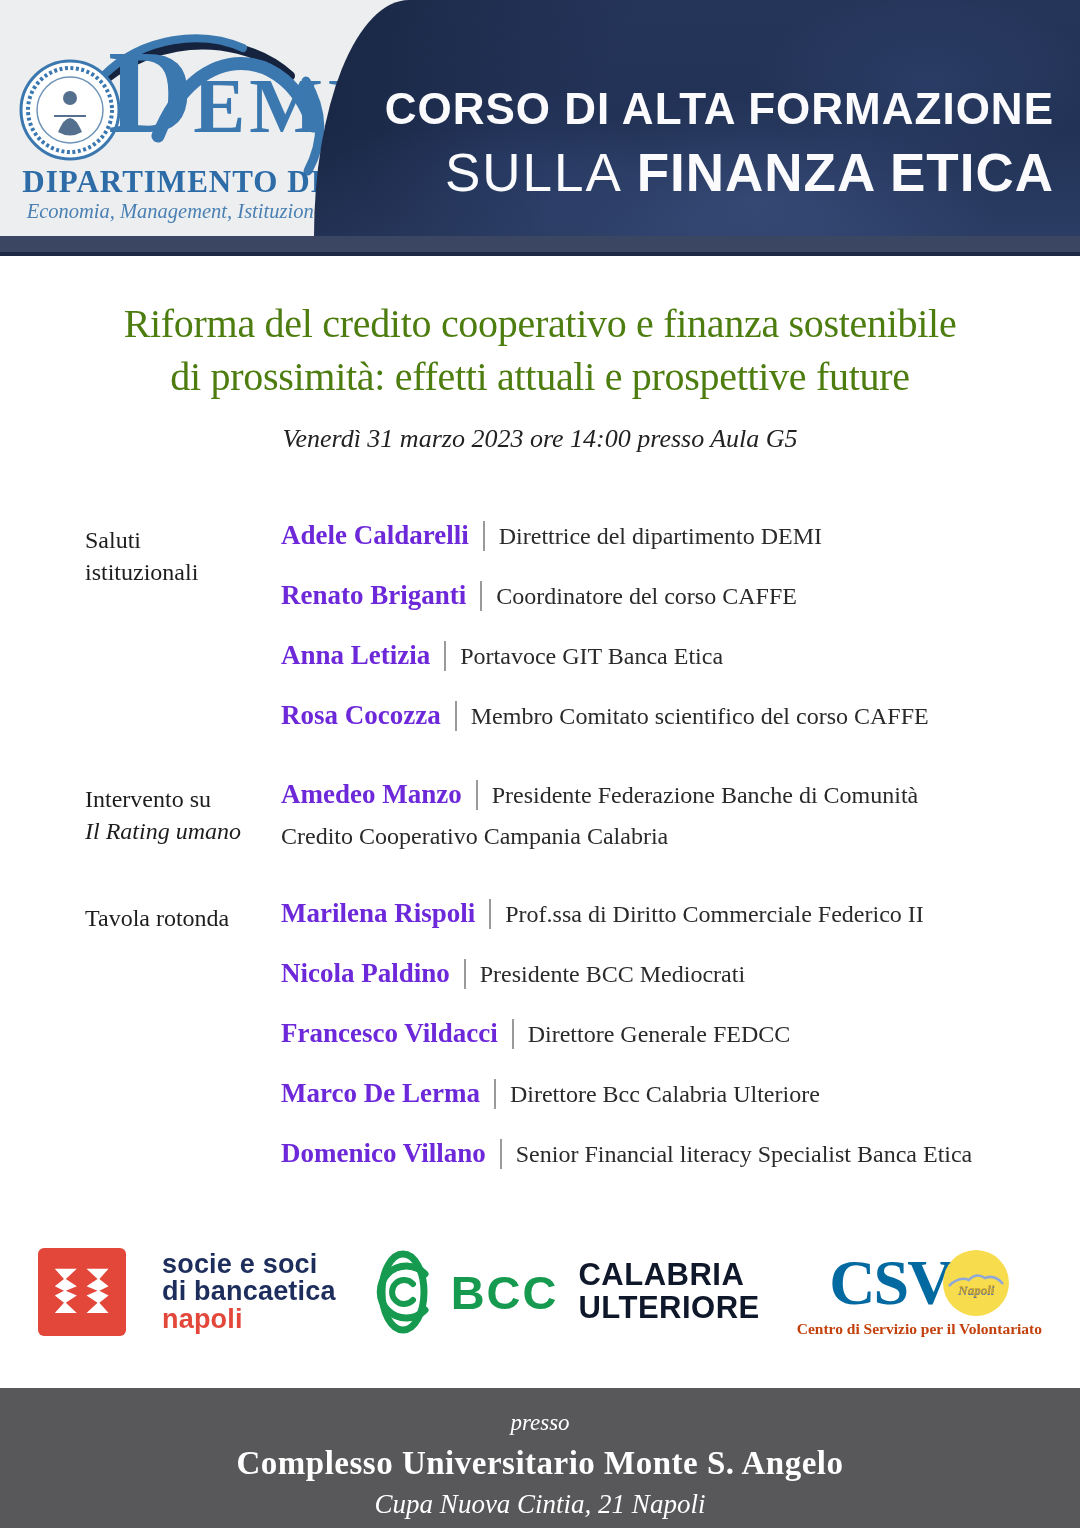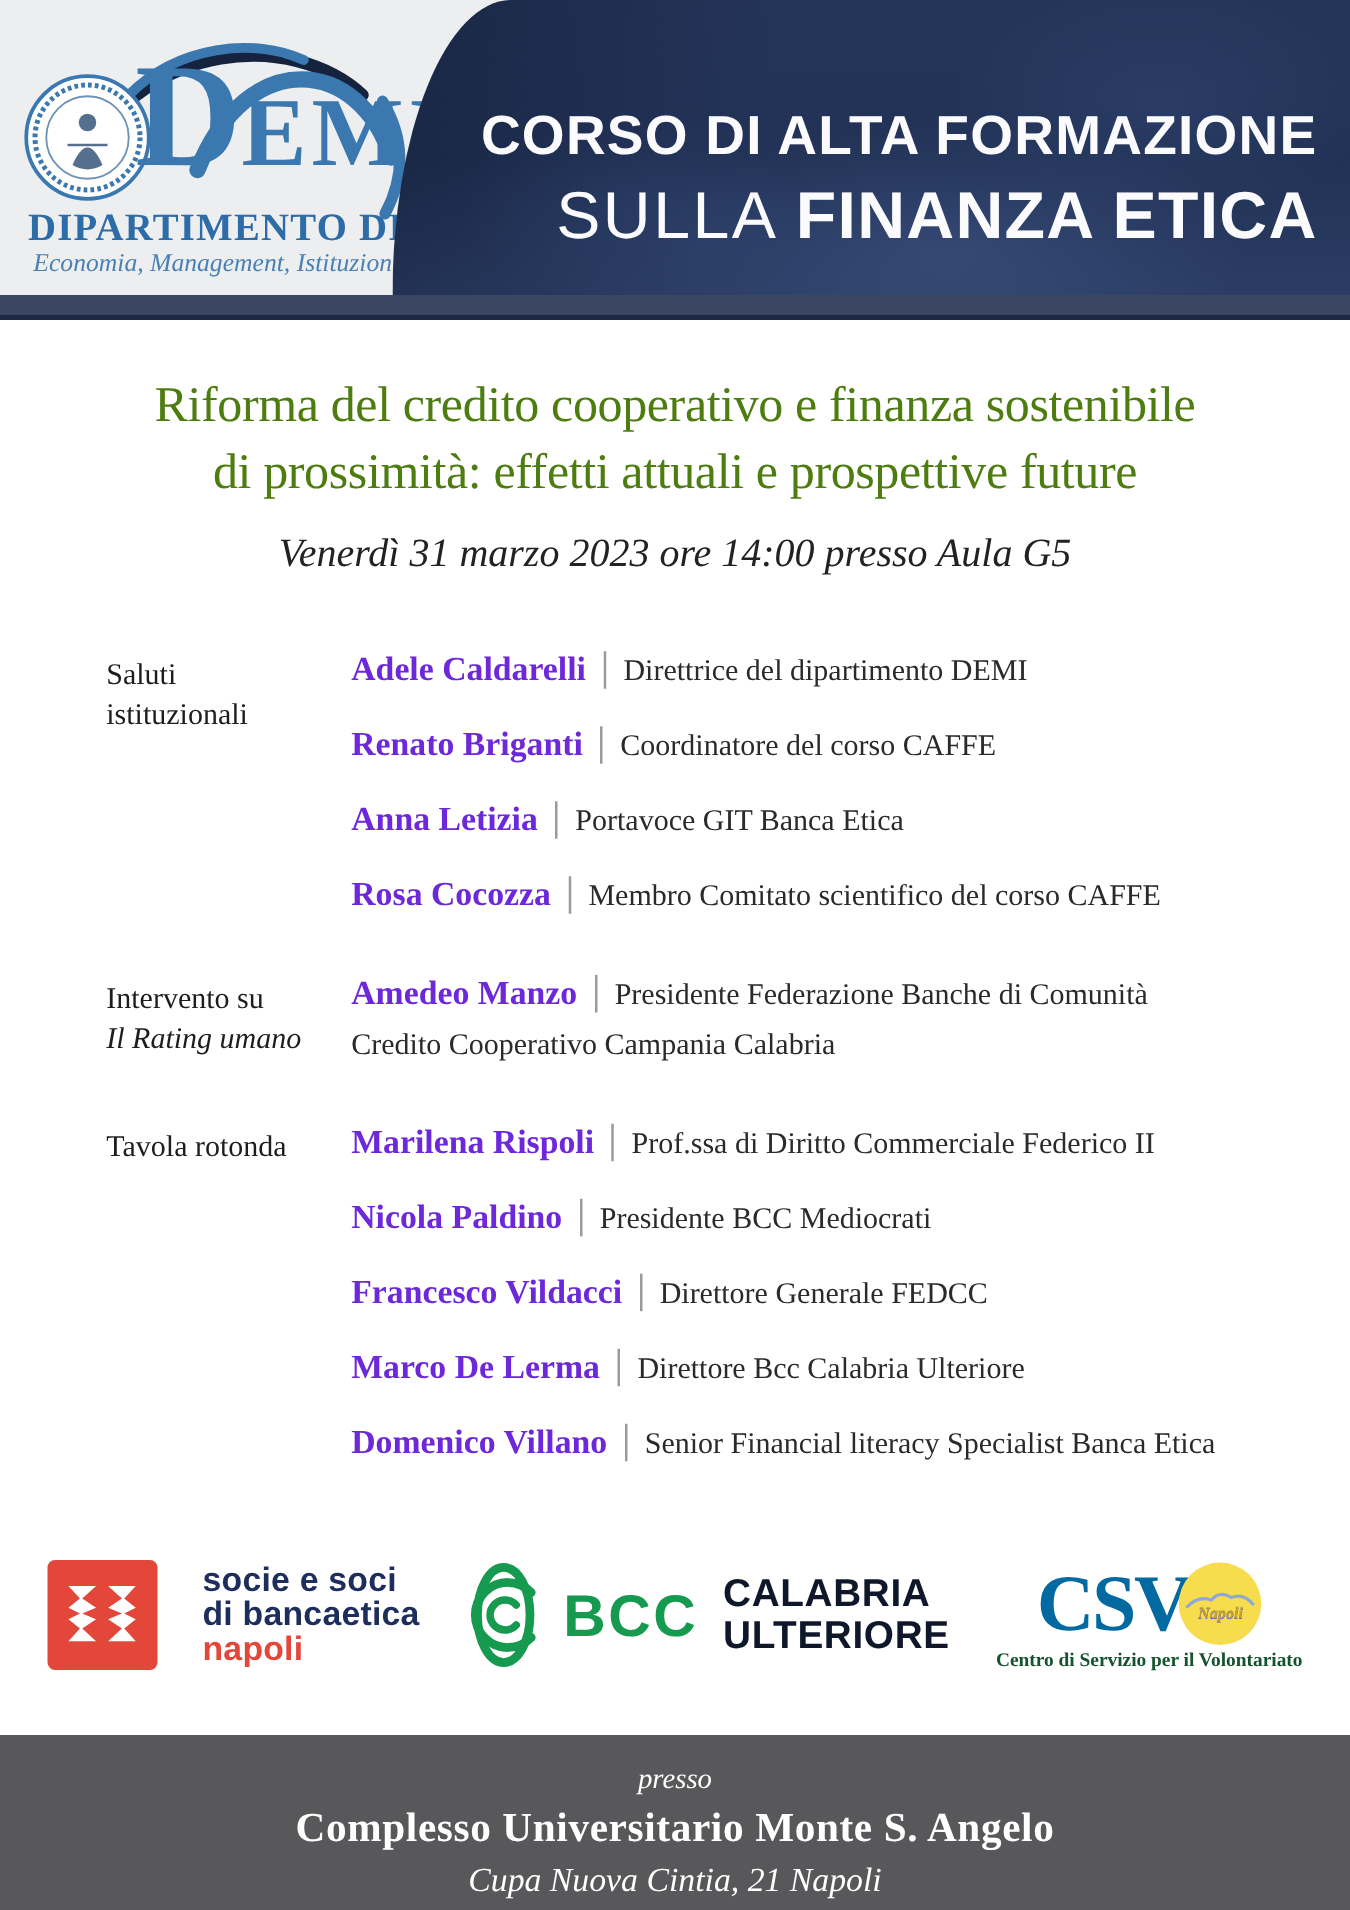--- a/index.html
+++ b/index.html
@@ -40,21 +40,21 @@
   .banner-l2 .light { font-weight:300; letter-spacing:2px; }
   .banner-l2 .bold  { font-weight:800; letter-spacing:1px; }
 
   .divider-bar { position:absolute; top:236px; left:0; width:1080px; height:20px;
     background:#3a4662; border-bottom:4px solid #1d2844; }
 
   
   .title-block { position:absolute; top:298px; left:30px; width:1020px; text-align:center; }
   .title-line { font-size:40px; font-weight:normal; color:#4d7c0f; line-height:1.32; letter-spacing:-0.3px; }
   .date-line { position:absolute; top:424px; left:0; width:1080px; text-align:center;
-    font-size:32px; font-style:italic; color:#222; }
+    font-size:26px; font-style:italic; color:#222; }
 
   
   .program { position:absolute; top:520px; left:85px; width:935px; }
   .section { display:flex; }
   .section + .section { margin-top:48px; }
   .sec-label { width:196px; flex:none; font-size:24px; color:#1d1d1d; line-height:1.35; padding-top:4px; }
   .sec-label .it { font-style:italic; }
   .entries { flex:1; }
   .entry { margin-bottom:29px; font-size:24px; color:#2a2a2a; white-space:nowrap; }
   .entry:last-child { margin-bottom:0; }
@@ -81,21 +81,21 @@
   .csv { display:flex; flex-direction:column; align-items:center; }
   .csv-row { display:flex; align-items:center; height:74px; }
   .csv-acronym { font-size:64px; font-weight:bold; color:#0369a1; letter-spacing:-2px;
     font-family:"Liberation Serif", serif; line-height:1; }
   .csv-circle { width:66px; height:66px; border-radius:50%; background:#f7dc4e;
     margin-left:-8px; position:relative; display:flex; align-items:center; justify-content:center; }
   .csv-circle svg { position:absolute; left:0; top:0; }
   .csv-place { position:absolute; top:32px; width:100%; text-align:center;
     font-family:"Liberation Serif", serif; font-style:italic; font-weight:bold;
     font-size:13px; color:#c9a12c; text-shadow:0 1px 0 #4a6ab0; }
-  .csv-subtitle { margin-top:0; font-size:15.5px; font-weight:bold; color:#14532d;
+  .csv-subtitle { margin-top:0; font-size:15.5px; font-weight:bold; color:#c2410c;
     font-family:"Liberation Serif", serif; }
 
   
   .footer { position:absolute; bottom:0; left:0; width:1080px; height:140px;
     background:#58585a; color:#fff; text-align:center; padding-top:22px; }
   .footer-presso { font-size:23px; font-style:italic; }
   .footer-venue { margin-top:9px; font-size:33px; font-weight:bold; letter-spacing:0.5px; }
   .footer-address { margin-top:7px; font-size:27px; font-style:italic; }
 </style>
 </head>

